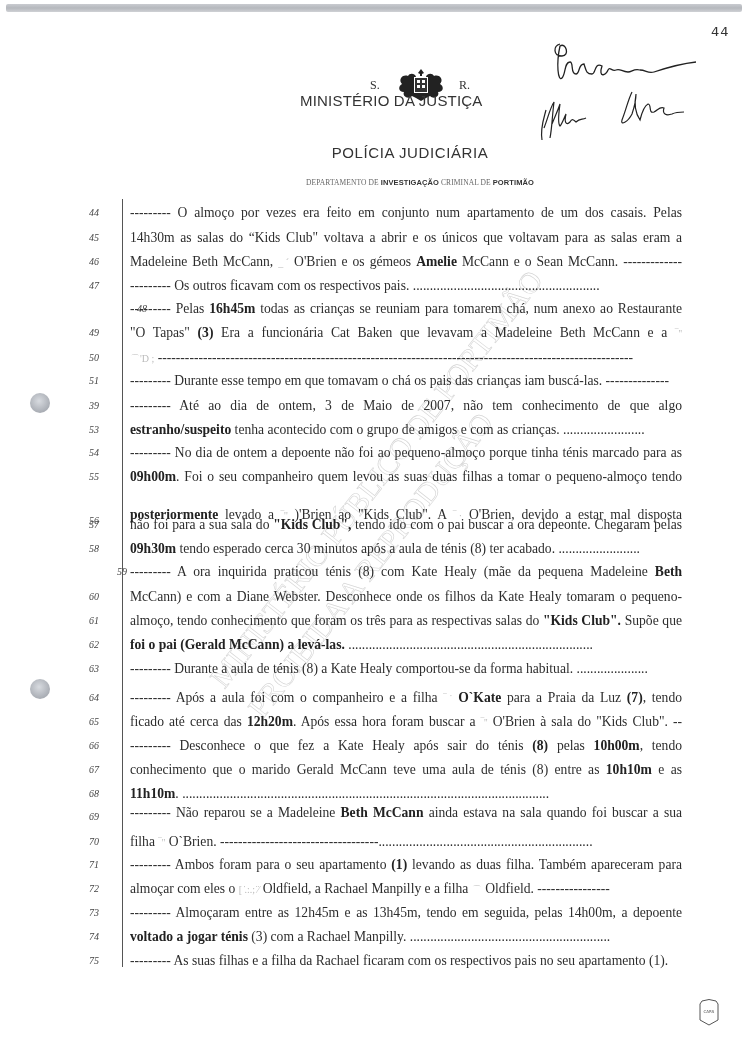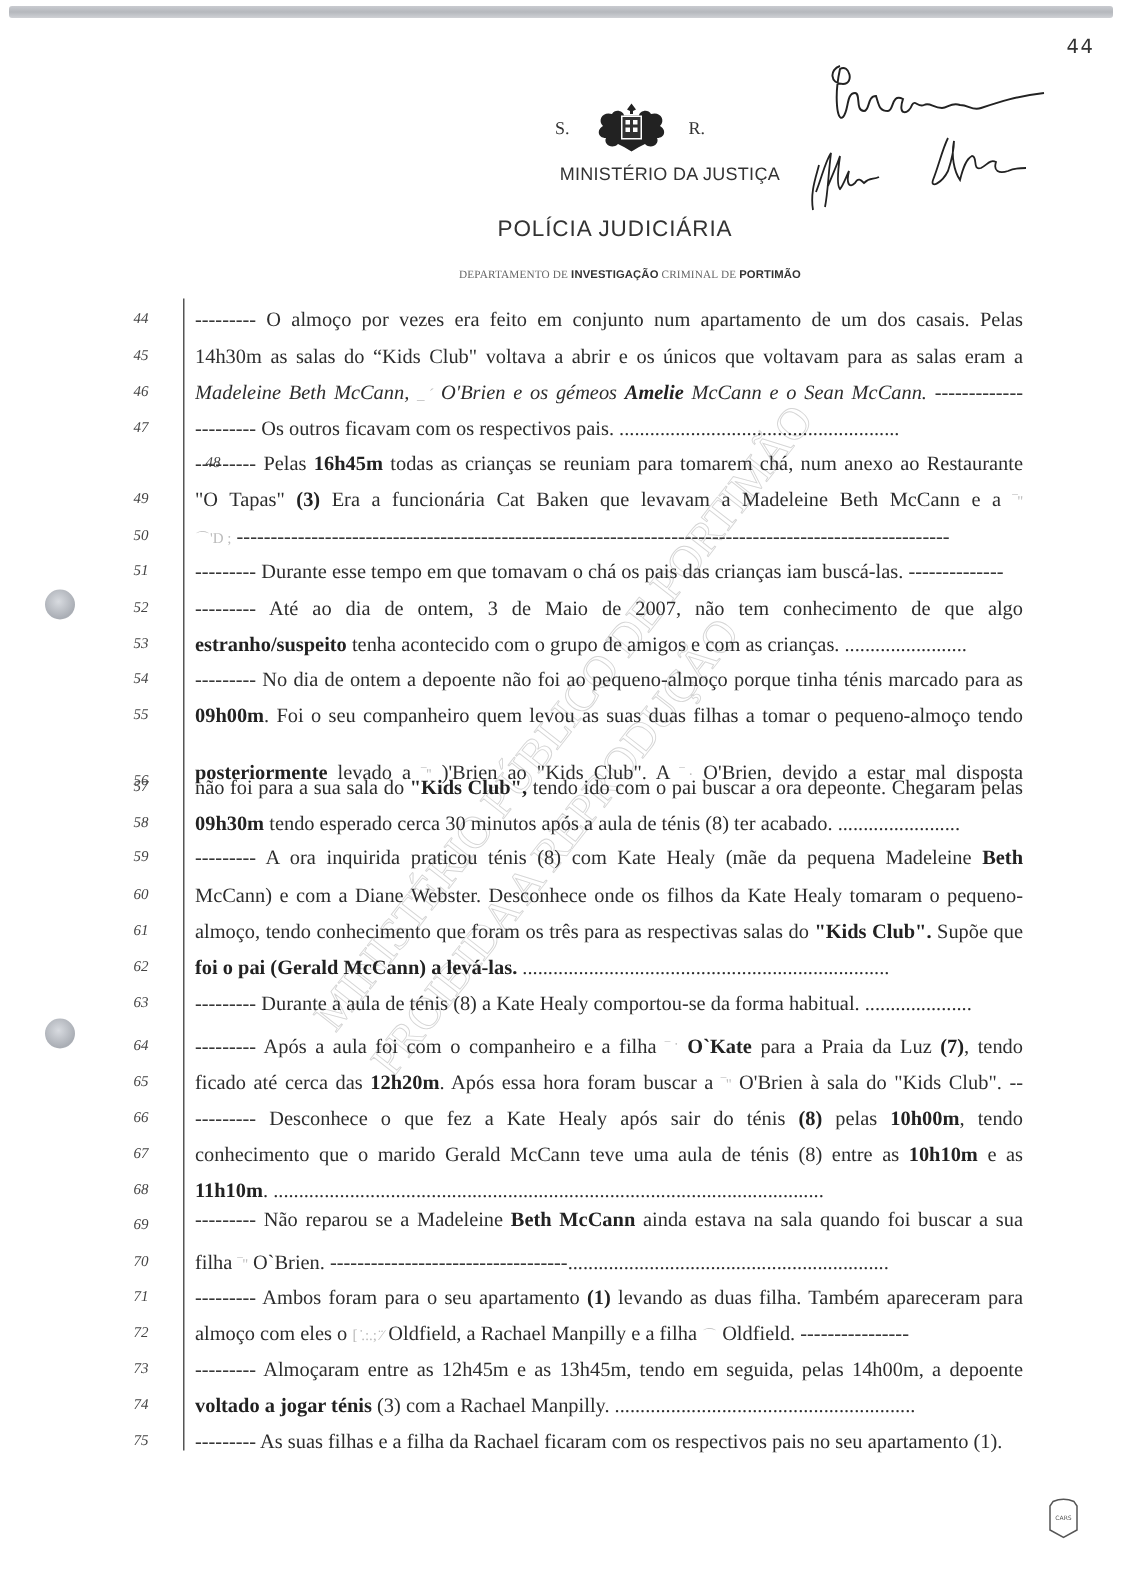--- a/index.html
+++ b/index.html
@@ -18,22 +18,22 @@
   }
   .sig { position: absolute; }
   .emblem-row { position: absolute; top: 68px; left: 360px; width: 120px; height: 34px; }
   .emblem-row .s, .emblem-row .r {
     position: absolute; top: 10px; font-size: 12px; color: #333;
   }
   .emblem-row .s { left: 10px; }
   .emblem-row .r { left: 99px; }
   .emblem { position: absolute; left: 28px; top: 0; width: 66px; height: 34px; }
   .ministry {
-    position: absolute; top: 109px; left: 300px; width: 220px; text-align: right;
-    font-family: "Liberation Sans", sans-serif; font-size: 12px; color: #333; letter-spacing: 0.2px;
+    position: absolute; top: 92px; left: 300px; width: 220px; text-align: left;
+    font-family: "Liberation Sans", sans-serif; font-size: 15px; color: #333; letter-spacing: 0.2px;
   }
   .policia {
     position: absolute; top: 144px; left: 260px; width: 300px; text-align: center;
     font-family: "Liberation Sans", sans-serif; font-size: 15px; color: #333; letter-spacing: 0.6px;
   }
   .dept {
     position: absolute; top: 178px; left: 230px; width: 380px; text-align: center;
     font-size: 7.5px; color: #666; letter-spacing: 0.1px;
   }
   .dept b { font-family: "Liberation Sans", sans-serif; font-weight: bold; color: #333; font-size: 7.5px; }
@@ -116,46 +116,46 @@
 
 <div class="watermark" style="left:230px; top:660px; font-size:30px; transform: rotate(-52deg);">MINISTÉRIO PÚBLICO DE PORTIMÃO</div>
 <div class="watermark" style="left:268px; top:690px; font-size:30px; transform: rotate(-52deg);">PROIBIDA A REPRODUÇÃO</div>
 
 <div id="lines">
     <div class="line-num" style="top: 207px;">44</div>
     <div class="line-text justify" style="top: 204px;"><span>--------- O almoço por vezes era feito em conjunto num apartamento de um dos casais. Pelas</span></div>
     <div class="line-num" style="top: 232px;">45</div>
     <div class="line-text justify" style="top: 229px;"><span>14h30m as salas do “Kids Club" voltava a abrir e os únicos que voltavam para as salas eram a</span></div>
     <div class="line-num" style="top: 256px;">46</div>
-    <div class="line-text justify" style="top: 253px; font-style: italic;"><span>Madeleine Beth McCann, </span><span class="redact">_ ´</span><span> O'Brien e os gémeos </span><b>Amelie</b><span> McCann e o Sean McCann. -------------</span></div>
+    <div class="line-text justify" style="top: 253px;"><span>Madeleine Beth McCann, </span><span class="redact">_ ´</span><span> O'Brien e os gémeos </span><b>Amelie</b><span> McCann e o Sean McCann. -------------</span></div>
     <div class="line-num" style="top: 280px;">47</div>
     <div class="line-text" style="top: 277px;"><span>--------- Os outros ficavam com os respectivos pais. .......................................................</span></div>
     <div class="line-num" style="top: 303px; margin-left: 48px;">48</div>
     <div class="line-text justify" style="top: 300px;"><span>--------- Pelas </span><b>16h45m</b><span> todas as crianças se reuniam para tomarem chá, num anexo ao Restaurante</span></div>
     <div class="line-num" style="top: 327px;">49</div>
     <div class="line-text justify" style="top: 324px;"><span>"O Tapas" </span><b>(3)</b><span> Era a funcionária Cat Baken que levavam a Madeleine Beth McCann e a </span><span class="redact">‾''</span></div>
     <div class="line-num" style="top: 352px;">50</div>
     <div class="line-text" style="top: 349px;"><span class="redact">⌒'D ;</span><span>  ---------------------------------------------------------------------------------------------------------</span></div>
     <div class="line-num" style="top: 375px;">51</div>
     <div class="line-text" style="top: 372px;"><span>--------- Durante esse tempo em que tomavam o chá os pais das crianças iam buscá-las. --------------</span></div>
-    <div class="line-num" style="top: 400px;">52</div>
+    <div class="line-num" style="top: 400px;">39</div>
     <div class="line-text justify" style="top: 397px;"><span>--------- Até ao dia de ontem, 3 de Maio de 2007, não tem conhecimento de que algo</span></div>
     <div class="line-num" style="top: 424px;">53</div>
     <div class="line-text" style="top: 421px;"><b>estranho/suspeito</b><span> tenha acontecido com o grupo de amigos e com as crianças. ........................</span></div>
     <div class="line-num" style="top: 447px;">54</div>
     <div class="line-text justify" style="top: 444px;"><span>--------- No dia de ontem a depoente não foi ao pequeno-almoço porque tinha ténis marcado para as</span></div>
     <div class="line-num" style="top: 471px;">55</div>
     <div class="line-text justify" style="top: 468px;"><b>09h00m</b><span>. Foi o seu companheiro quem levou as suas duas filhas a tomar o pequeno-almoço tendo</span></div>
     <div class="line-num" style="top: 495px; margin-top: 20px;">56</div>
     <div class="line-text justify" style="top: 492px; margin-top: 14px;"><b>posteriormente</b><span> levado a </span><span class="redact">‾''</span><span> )'Brien ao "Kids Club". A </span><span class="redact">‾ ·</span><span> O'Brien, devido a estar mal disposta</span></div>
     <div class="line-num" style="top: 519px;">57</div>
     <div class="line-text justify" style="top: 516px;"><span>não foi para a sua sala do </span><b>"Kids Club",</b><span> tendo ido com o pai buscar a ora depeonte. Chegaram pelas</span></div>
     <div class="line-num" style="top: 543px;">58</div>
     <div class="line-text" style="top: 540px;"><b>09h30m</b><span> tendo esperado cerca 30 minutos após a aula de ténis (8) ter acabado. ........................</span></div>
-    <div class="line-num" style="top: 566px;">59</div>
+    <div class="line-num" style="top: 566px; margin-left: 28px;">59</div>
     <div class="line-text justify" style="top: 563px;"><span>--------- A ora inquirida praticou ténis (8) com Kate Healy (mãe da pequena Madeleine </span><b>Beth</b></div>
     <div class="line-num" style="top: 591px;">60</div>
     <div class="line-text justify" style="top: 588px;"><span>McCann) e com a Diane Webster. Desconhece onde os filhos da Kate Healy tomaram o pequeno-</span></div>
     <div class="line-num" style="top: 615px;">61</div>
     <div class="line-text justify" style="top: 612px;"><span>almoço, tendo conhecimento que foram os três para as respectivas salas do </span><b>"Kids Club".</b><span> Supõe que</span></div>
     <div class="line-num" style="top: 639px;">62</div>
     <div class="line-text" style="top: 636px;"><b>foi o pai (Gerald McCann) a levá-las.</b><span> ........................................................................</span></div>
     <div class="line-num" style="top: 663px;">63</div>
     <div class="line-text" style="top: 660px;"><span>--------- Durante a aula de ténis (8) a Kate Healy comportou-se da forma habitual. .....................</span></div>
     <div class="line-num" style="top: 692px;">64</div>
@@ -168,21 +168,21 @@
     <div class="line-text justify" style="top: 761px;"><span>conhecimento que o marido Gerald McCann teve uma aula de ténis (8) entre as </span><b>10h10m</b><span> e as</span></div>
     <div class="line-num" style="top: 788px;">68</div>
     <div class="line-text" style="top: 785px;"><b>11h10m</b><span>. ............................................................................................................</span></div>
     <div class="line-num" style="top: 811px;">69</div>
     <div class="line-text justify" style="top: 804px;"><span>--------- Não reparou se a Madeleine </span><b>Beth McCann</b><span> ainda estava na sala quando foi buscar a sua</span></div>
     <div class="line-num" style="top: 836px;">70</div>
     <div class="line-text" style="top: 833px;"><span>filha </span><span class="redact">‾''</span><span> O`Brien. -----------------------------------...............................................................</span></div>
     <div class="line-num" style="top: 859px;">71</div>
     <div class="line-text justify" style="top: 856px;"><span>--------- Ambos foram para o seu apartamento </span><b>(1)</b><span> levando as duas filha. Também apareceram para</span></div>
     <div class="line-num" style="top: 883px;">72</div>
-    <div class="line-text" style="top: 880px;"><span>almoço com eles o </span><span class="redact">[ ̇.:.;  ̈⁄</span><span> Oldfield, a Rachael Manpilly e a filha </span><span class="redact">⌒</span><span>    Oldfield. ----------------</span></div>
+    <div class="line-text" style="top: 880px;"><span>almoçar com eles o </span><span class="redact">[ ̇.:.;  ̈⁄</span><span> Oldfield, a Rachael Manpilly e a filha </span><span class="redact">⌒</span><span>    Oldfield. ----------------</span></div>
     <div class="line-num" style="top: 907px;">73</div>
     <div class="line-text justify" style="top: 904px;"><span>--------- Almoçaram entre as 12h45m e as 13h45m, tendo em seguida, pelas 14h00m, a depoente</span></div>
     <div class="line-num" style="top: 931px;">74</div>
     <div class="line-text" style="top: 928px;"><b>voltado a jogar ténis</b><span> (3) com a Rachael Manpilly. ...........................................................</span></div>
     <div class="line-num" style="top: 955px;">75</div>
     <div class="line-text" style="top: 952px;"><span>--------- As suas filhas e a filha da Rachael ficaram com os respectivos pais no seu apartamento (1).</span></div>
   </div>
 
 <svg class="stamp" viewBox="0 0 22 28">
   <path d="M4 3 Q11 0 18 3 L20 6 L20 22 L11 27 L2 22 L2 6 Z" fill="none" stroke="#555" stroke-width="1"></path>

